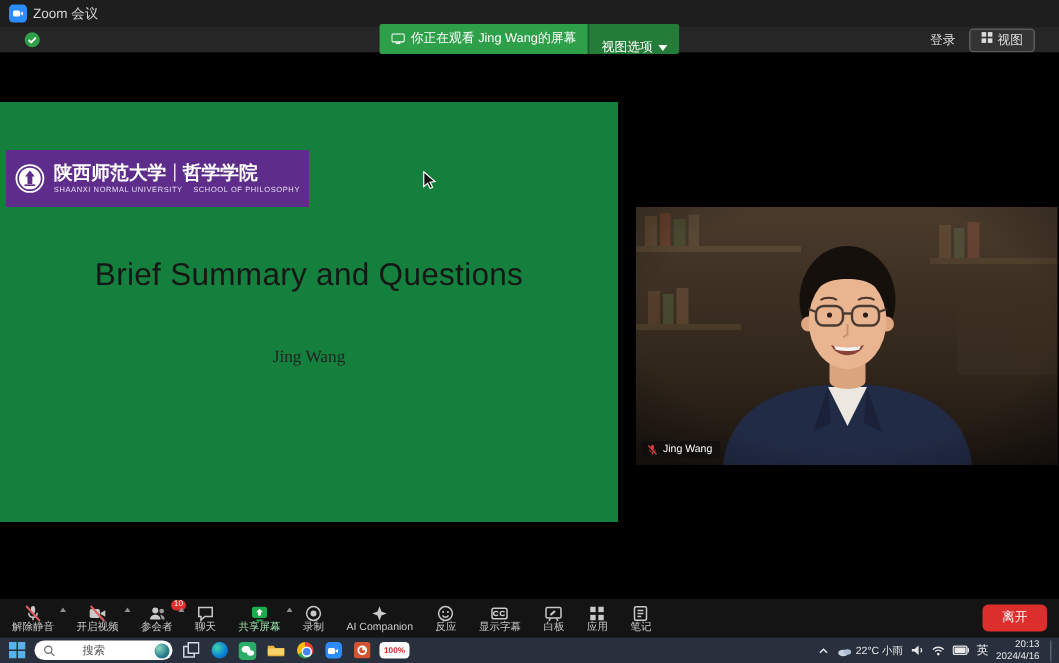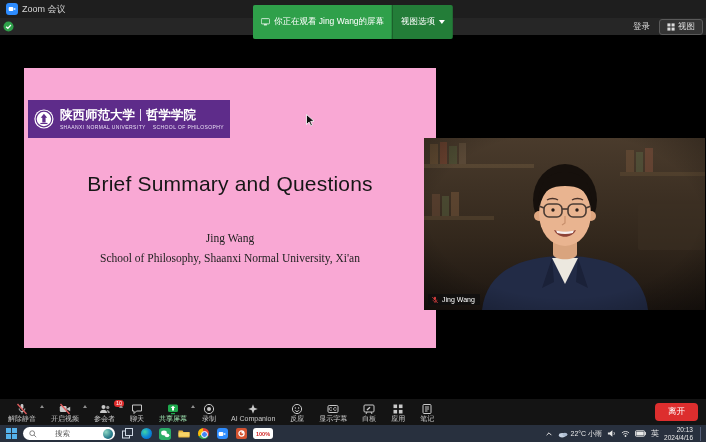--- a/index.html
+++ b/index.html
@@ -3,33 +3,33 @@
 <meta charset="utf-8">
 <style>
   *{margin:0;padding:0;box-sizing:border-box}
   html,body{width:706px;height:442px;background:#000;overflow:hidden}
   .screen{position:relative;width:706px;height:442px;font-family:"Liberation Sans",sans-serif;display:flex;flex-direction:column}
 
   
   .titlebar{height:18px;background:#1e1e1e;display:flex;align-items:center;position:relative;z-index:6;flex:0 0 auto}
   .tb-app{display:flex;align-items:center;gap:4px;padding:0 6px;color:#d6d6d6;font-size:9px}
   .zoom-app-icon{width:12px;height:12px;border-radius:3px;background:#2d8cff;display:grid;place-items:center}
-  .watch{position:absolute;left:50%;top:5px;transform:translateX(-50%);display:flex;height:34px;border-radius:2px;overflow:hidden}
+  .watch{position:absolute;left:50%;top:16px;transform:translateX(-50%);display:flex;height:20px;border-radius:2px;overflow:hidden}
   .watch-text{background:#2fa04a;color:#fff;font-size:8.5px;display:flex;align-items:center;padding:0 8px;gap:4px;white-space:nowrap}
   .watch-opts{background:#237d38;color:#fff;font-size:8.5px;display:flex;align-items:center;padding:16px 8px;gap:4px;white-space:nowrap;border-left:1px solid rgba(0,0,0,.25);cursor:pointer}
   .caret-down{width:0;height:0;border-left:3px solid transparent;border-right:3px solid transparent;border-top:4px solid #fff}
 
   
-  .subbar{height:17px;background:#262626;display:flex;align-items:center;padding:0 3px;gap:8px;flex:0 0 auto}
+  .subbar{height:17px;background:#262626;display:flex;align-items:center;padding:0 16px;gap:8px;flex:0 0 auto}
   .subbar-right{margin-left:auto;display:flex;align-items:center;gap:9px;color:#ddd;font-size:8.5px}
-  .view-btn{display:flex;align-items:center;gap:3px;border:1px solid #5a5a5a;border-radius:3px;padding:1px 7px;background:#343434;cursor:pointer;color:#ddd}
+  .view-btn{display:flex;gap:3px;border:1px solid #5a5a5a;border-radius:3px;padding:1px 7px;background:#343434;cursor:pointer;color:#ddd}
 
   
   .main{position:relative;flex:1 1 auto;background:#000}
-  .slide{position:absolute;left:24px;top:33px;width:412px;height:280px;background:#f9a8d4;box-shadow:0 0 10px rgba(0,0,0,.7)}
+  .slide{position:absolute;left:0;top:33px;width:412px;height:280px;background:#15803d;box-shadow:0 0 10px rgba(0,0,0,.7)}
   .banner{position:absolute;left:4px;top:32px;width:202px;height:38px;background:#5e2c8a;display:flex;align-items:center;padding:3px 6px;gap:6px}
   .banner-txt{display:flex;flex-direction:column;gap:2px;color:#fff}
   .cn-row{display:flex;align-items:center;gap:5px;font-family:"Liberation Serif",serif;font-weight:bold;font-size:12.5px;line-height:13px;white-space:nowrap}
   .cn-div{width:1px;height:12px;background:#fff;opacity:.85}
   .en-row{display:flex;gap:7px;font-size:5px;letter-spacing:.4px;color:#e9def4;white-space:nowrap}
   .slide-title{position:absolute;top:104px;left:0;width:100%;text-align:center;font-size:21px;color:#161616;letter-spacing:.2px}
   .slide-meta{position:absolute;top:160px;left:0;width:100%;text-align:center;font-family:"Liberation Serif",serif;font-size:11.5px;color:#222;line-height:20px}
   .cursor{position:absolute;left:282px;top:46px}
 
   .video{position:absolute;left:424px;top:103px;width:281px;height:172px;background:#2a211a;overflow:hidden}
@@ -129,21 +129,20 @@
             <span>SHAANXI NORMAL UNIVERSITY</span>
             <span>SCHOOL OF PHILOSOPHY</span>
           </div>
         </div>
       </div>
 
       <div class="slide-title">Brief Summary and Questions</div>
 
       <div class="slide-meta">
         <div>Jing Wang</div>
-        <div>School of Philosophy, Shaanxi Normal University,  Xi'an</div>
       </div>
 
       <svg class="cursor" width="9" height="13" viewBox="0 0 9 13">
         <path d="M0.5 0.5v10l2.6-2.4 1.7 3.6 1.6-.8-1.7-3.4 3.3-.4z" fill="#111" stroke="#fff" stroke-width="0.8"></path>
       </svg>
     </div>
 
     <div class="video">
       <svg viewBox="0 0 281 172" width="281" height="172">
         <defs>

